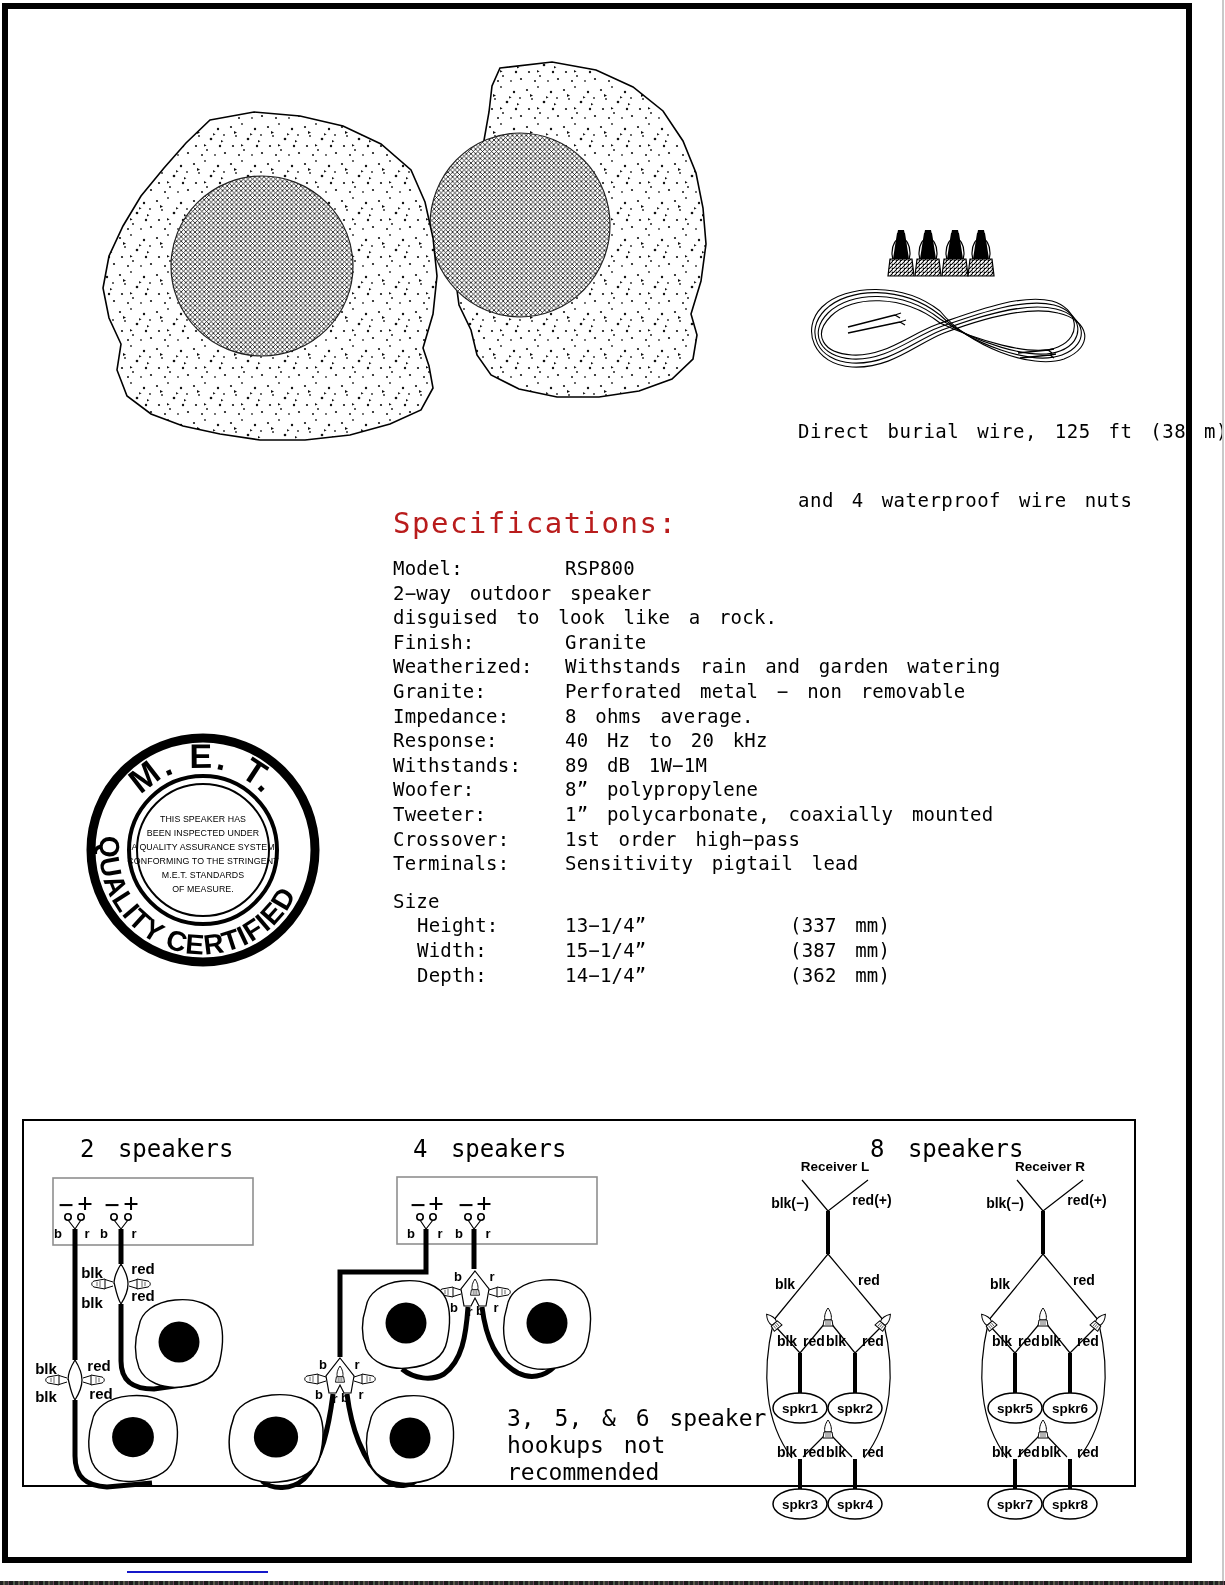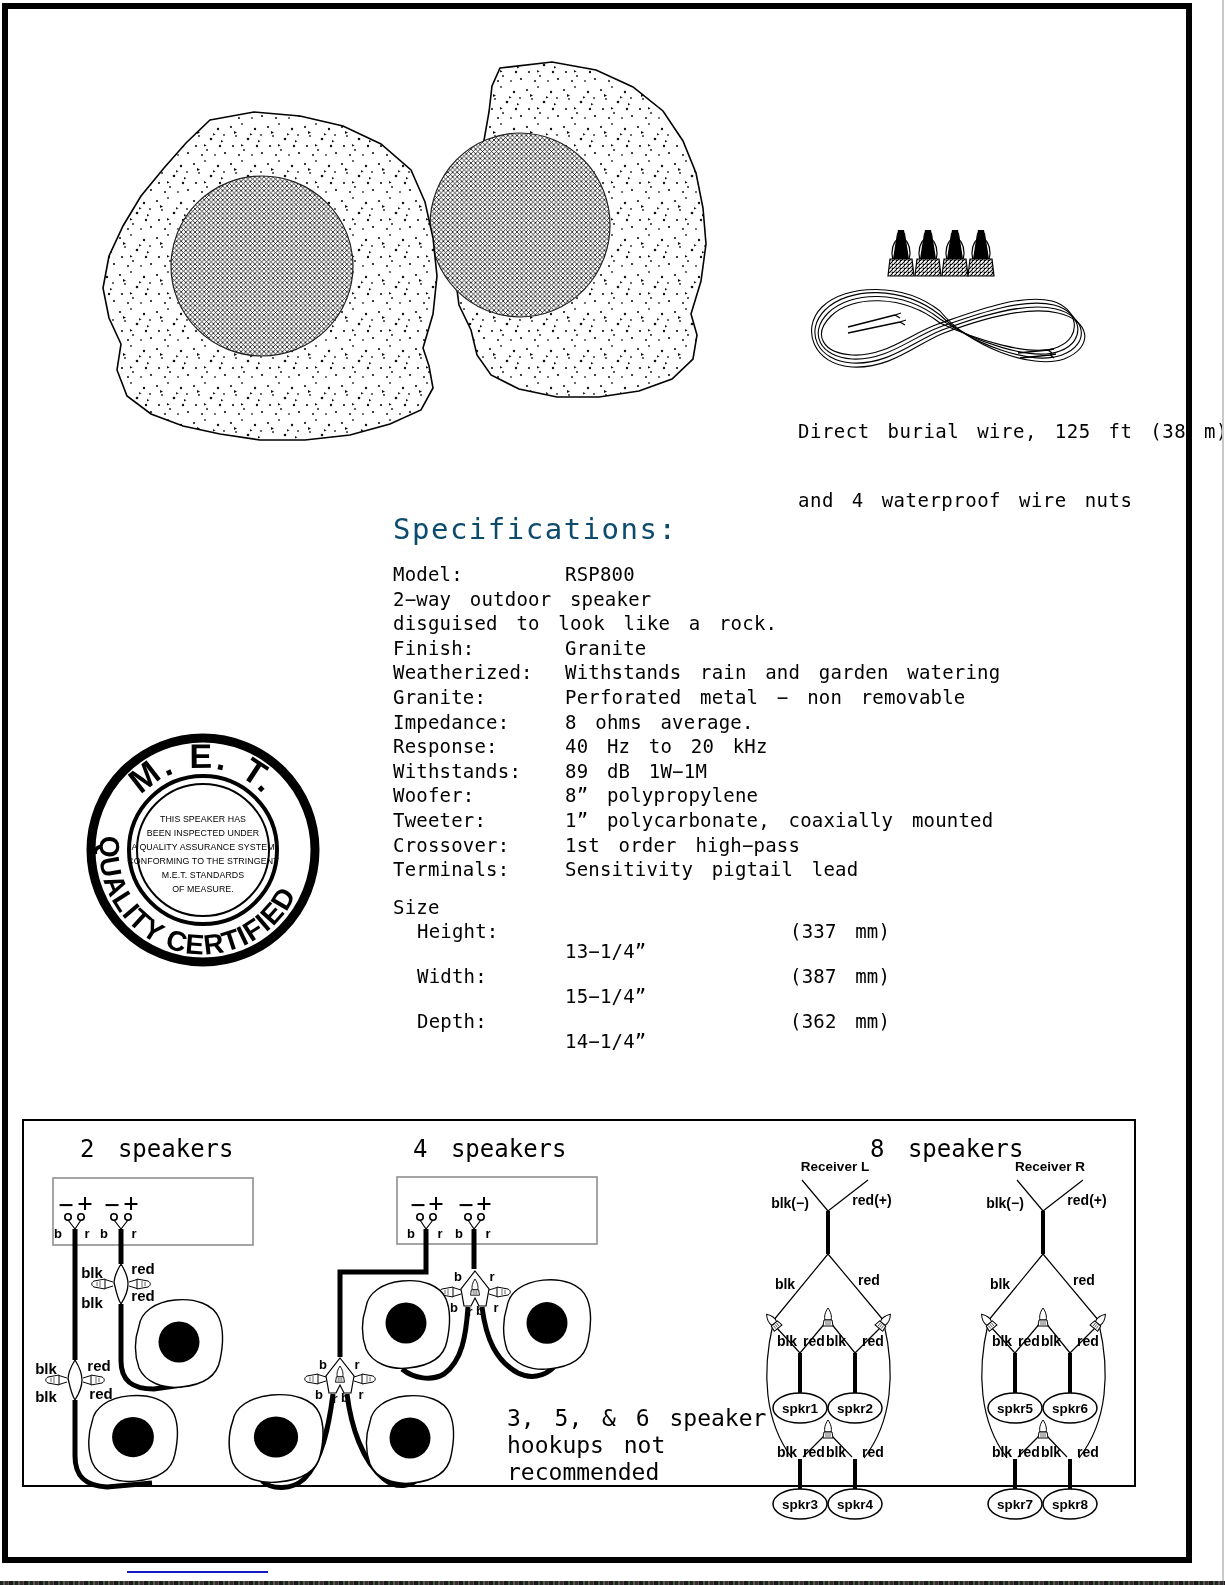--- a/index.html
+++ b/index.html
@@ -6,29 +6,29 @@
   .page{position:relative;width:1225px;height:1585px;background:#fff;overflow:hidden;
         font-family:"DejaVu Sans Mono",monospace;color:#000;}
   .frame{position:absolute;left:2px;top:3px;width:1190px;height:1560px;
          border:6px solid #000;box-sizing:border-box;}
   .scan-edge{position:absolute;top:0;right:1px;width:2px;height:1585px;background:#c9c9c9;}
   .scan-noise{position:absolute;left:0;bottom:0;width:1225px;height:4px;
     background:repeating-linear-gradient(90deg,#222 0 3px,#5a5a4a 3px 5px,#303030 5px 8px,#6a4a5a 8px 9px,#1a1a1a 9px 13px,#4a5a4a 13px 15px);}
   .link-line{position:absolute;height:2px;}
   .abs{position:absolute;}
   .caption{font-size:19px;line-height:23px;word-spacing:6px;letter-spacing:.5px;white-space:pre;}
-  .spec-title{font-size:29px;color:#0c4a6e;letter-spacing:1.5px;margin:6px 0 16px 0;font-weight:normal;}
+  .spec-title{font-size:29px;color:#b91c1c;letter-spacing:1.5px;margin:0 0 16px 0;font-weight:normal;}
   .spec-row{display:flex;font-size:19px;line-height:24.6px;word-spacing:7px;letter-spacing:.2px;}
   .spec-label{width:172px;flex:none;}
   .spec-value{white-space:pre-line;}
   .size-block{margin-top:13px;}
   .size-title{font-size:19px;line-height:24.6px;letter-spacing:.2px;}
-  .size-row{display:flex;font-size:19px;line-height:24.6px;word-spacing:7px;letter-spacing:.2px;}
+  .size-row{display:flex;font-size:19px;line-height:24.6px;word-spacing:7px;letter-spacing:.2px;align-items:center;}
   .size-label{width:148px;padding-left:24px;flex:none;}
-  .size-in{width:225px;flex:none;margin-top:20px;}
+  .size-in{width:225px;flex:none;}
   .diagram-box{position:absolute;left:22px;top:1119px;width:1114px;height:368px;
                border:2px solid #000000;box-sizing:border-box;}
   svg{display:block;}
   svg text{fill:#000;}
   .t-title{font-family:"DejaVu Sans Mono",monospace;font-size:24px;word-spacing:9px;}
   .t-sign{font-family:"DejaVu Sans Mono",monospace;font-size:25px;}
   .t-br{font-family:"Liberation Sans",sans-serif;font-size:13px;font-weight:bold;}
   .t-wire{font-family:"Liberation Sans",sans-serif;font-size:15px;font-weight:bold;}
   .t-wire8{font-family:"Liberation Sans",sans-serif;font-size:14px;font-weight:bold;}
   .t-recv{font-family:"Liberation Sans",sans-serif;font-size:13.5px;font-weight:bold;}

